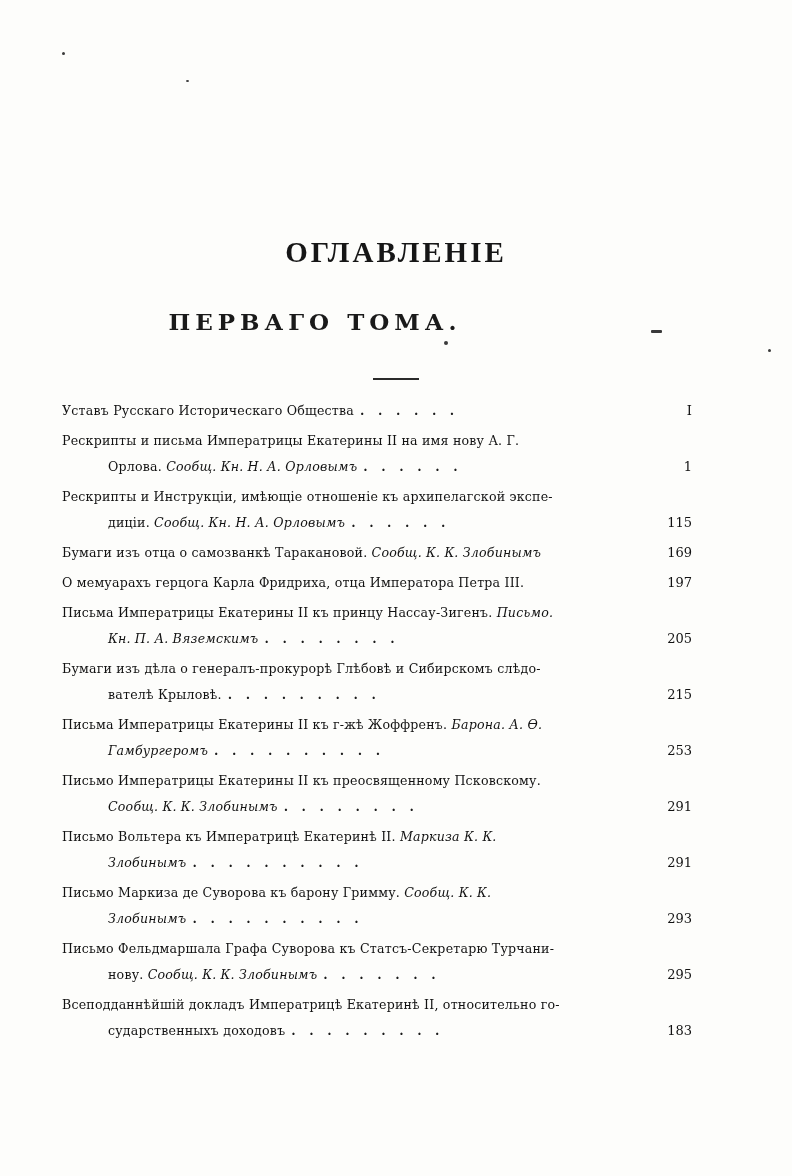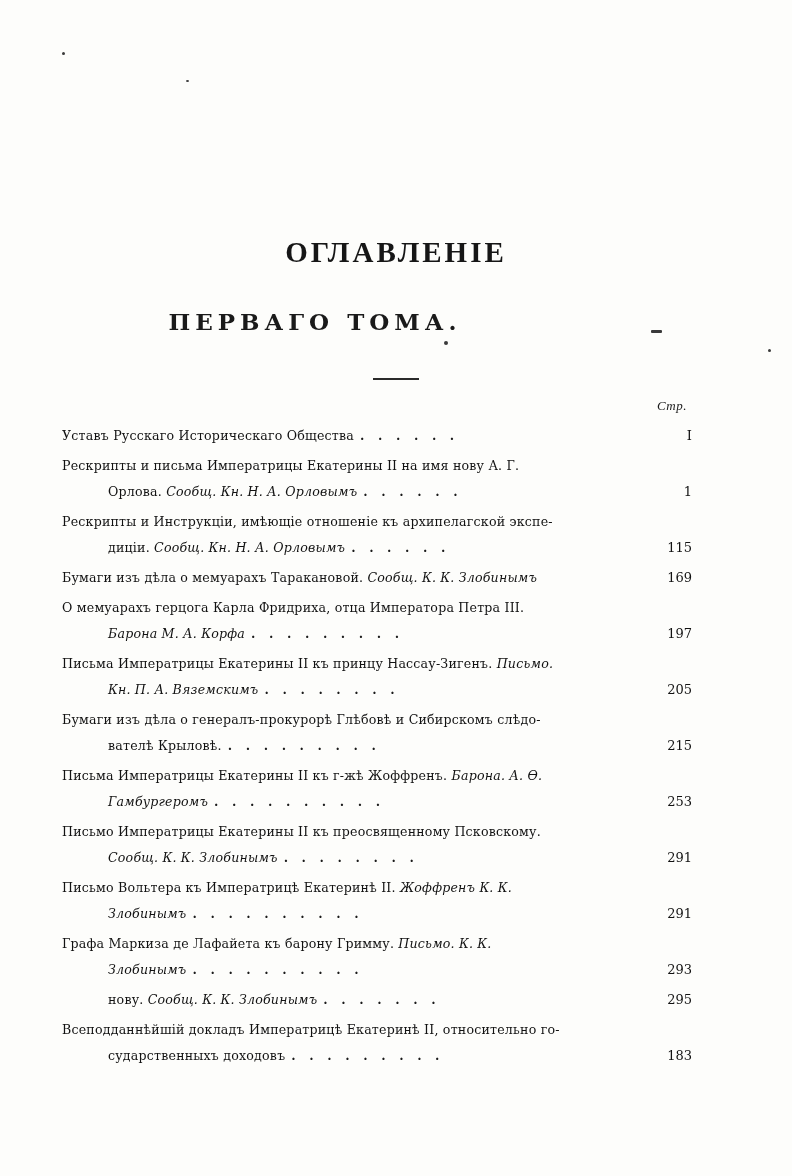--- a/index.html
+++ b/index.html
@@ -127,21 +127,20 @@
   <span class="speck sp2"></span>
   <span class="speck sp3"></span>
   <span class="speck sp4"></span>
   <span class="speck sp5"></span>
 
   <div class="title-main">ОГЛАВЛЕНІЕ</div>
   <div class="title-sub">ПЕРВАГО ТОМА.</div>
   <div class="rule"></div>
 
   <div class="toc">
-    <div class="col-head">Стр.</div>
     <div id="entries">
         <div class="entry">
           <div class="text">
             <div><span>Уставъ Русскаго Историческаго Общества</span><span class="dots">. . . . . .</span></div>
           </div>
           <div class="page-num" style="align-self: flex-end;">I</div>
         </div>
         <div class="entry">
           <div class="text">
             <div><span>Рескрипты и письма Императрицы Екатерины II на имя нову А. Г.</span></div>
@@ -151,28 +150,27 @@
         </div>
         <div class="entry">
           <div class="text">
             <div><span>Рескрипты и Инструкціи, имѣющіе отношеніе къ архипелагской экспе-</span></div>
             <div class="line2"><span>диціи. </span><span class="it">Сообщ. Кн. Н. А. Орловымъ</span><span class="dots">. . . . . .</span></div>
           </div>
           <div class="page-num" style="align-self: flex-end;">115</div>
         </div>
         <div class="entry">
           <div class="text">
-            <div><span>Бумаги изъ дѣла о мемуарахъ Таракановой. </span><span class="it">Сообщ. К. К. Злобинымъ</span></div>
+            <div><span>Бумаги изъ отца о самозванкѣ Таракановой. </span><span class="it">Сообщ. К. К. Злобинымъ</span></div>
           </div>
           <div class="page-num" style="align-self: flex-end;">169</div>
         </div>
         <div class="entry">
           <div class="text">
             <div><span>О мемуарахъ герцога Карла Фридриха, отца Императора Петра III.</span></div>
-            <div class="line2"><span class="it">Барона М. А. Корфа</span><span class="dots">. . . . . . . . .</span></div>
           </div>
           <div class="page-num" style="align-self: flex-end;">197</div>
         </div>
         <div class="entry">
           <div class="text">
             <div><span>Письма Императрицы Екатерины II къ принцу Нассау-Зигенъ. </span><span class="it">Письмо.</span></div>
             <div class="line2"><span class="it">Кн. П. А. Вяземскимъ</span><span class="dots">. . . . . . . .</span></div>
           </div>
           <div class="page-num" style="align-self: flex-end;">205</div>
         </div>
@@ -192,34 +190,35 @@
         </div>
         <div class="entry">
           <div class="text">
             <div><span>Письмо Императрицы Екатерины II къ преосвященному Псковскому.</span></div>
             <div class="line2"><span class="it">Сообщ. К. К. Злобинымъ</span><span class="dots">. . . . . . . .</span></div>
           </div>
           <div class="page-num" style="align-self: flex-end;">291</div>
         </div>
         <div class="entry">
           <div class="text">
-            <div><span>Письмо Вольтера къ Императрицѣ Екатеринѣ II. </span><span class="it">Жоффренъ К. К.</span></div>
+            <div><span>Письмо Вольтера къ Императрицѣ Екатеринѣ II. </span><span class="it">Маркиза К. К.</span></div>
             <div class="line2"><span class="it">Злобинымъ</span><span class="dots">. . . . . . . . . .</span></div>
           </div>
           <div class="page-num" style="align-self: flex-end;">291</div>
         </div>
         <div class="entry">
           <div class="text">
-            <div><span>Графа Маркиза де Лафайета къ барону Гримму. </span><span class="it">Письмо. К. К.</span></div>
+            <div><span>Письмо Маркиза де Суворова къ барону Гримму. </span><span class="it">Сообщ. К. К.</span></div>
             <div class="line2"><span class="it">Злобинымъ</span><span class="dots">. . . . . . . . . .</span></div>
           </div>
           <div class="page-num" style="align-self: flex-end;">293</div>
         </div>
         <div class="entry">
           <div class="text">
+            <div><span>Письмо Фельдмаршала Графа Суворова къ Статсъ-Секретарю Турчани-</span></div>
             <div class="line2"><span>нову. </span><span class="it">Сообщ. К. К. Злобинымъ</span><span class="dots">. . . . . . .</span></div>
           </div>
           <div class="page-num" style="align-self: flex-end;">295</div>
         </div>
         <div class="entry">
           <div class="text">
             <div><span>Всеподданнѣйшій докладъ Императрицѣ Екатеринѣ II, относительно го-</span></div>
             <div class="line2"><span>сударственныхъ доходовъ</span><span class="dots">. . . . . . . . .</span></div>
           </div>
           <div class="page-num" style="align-self: flex-end;">183</div>

